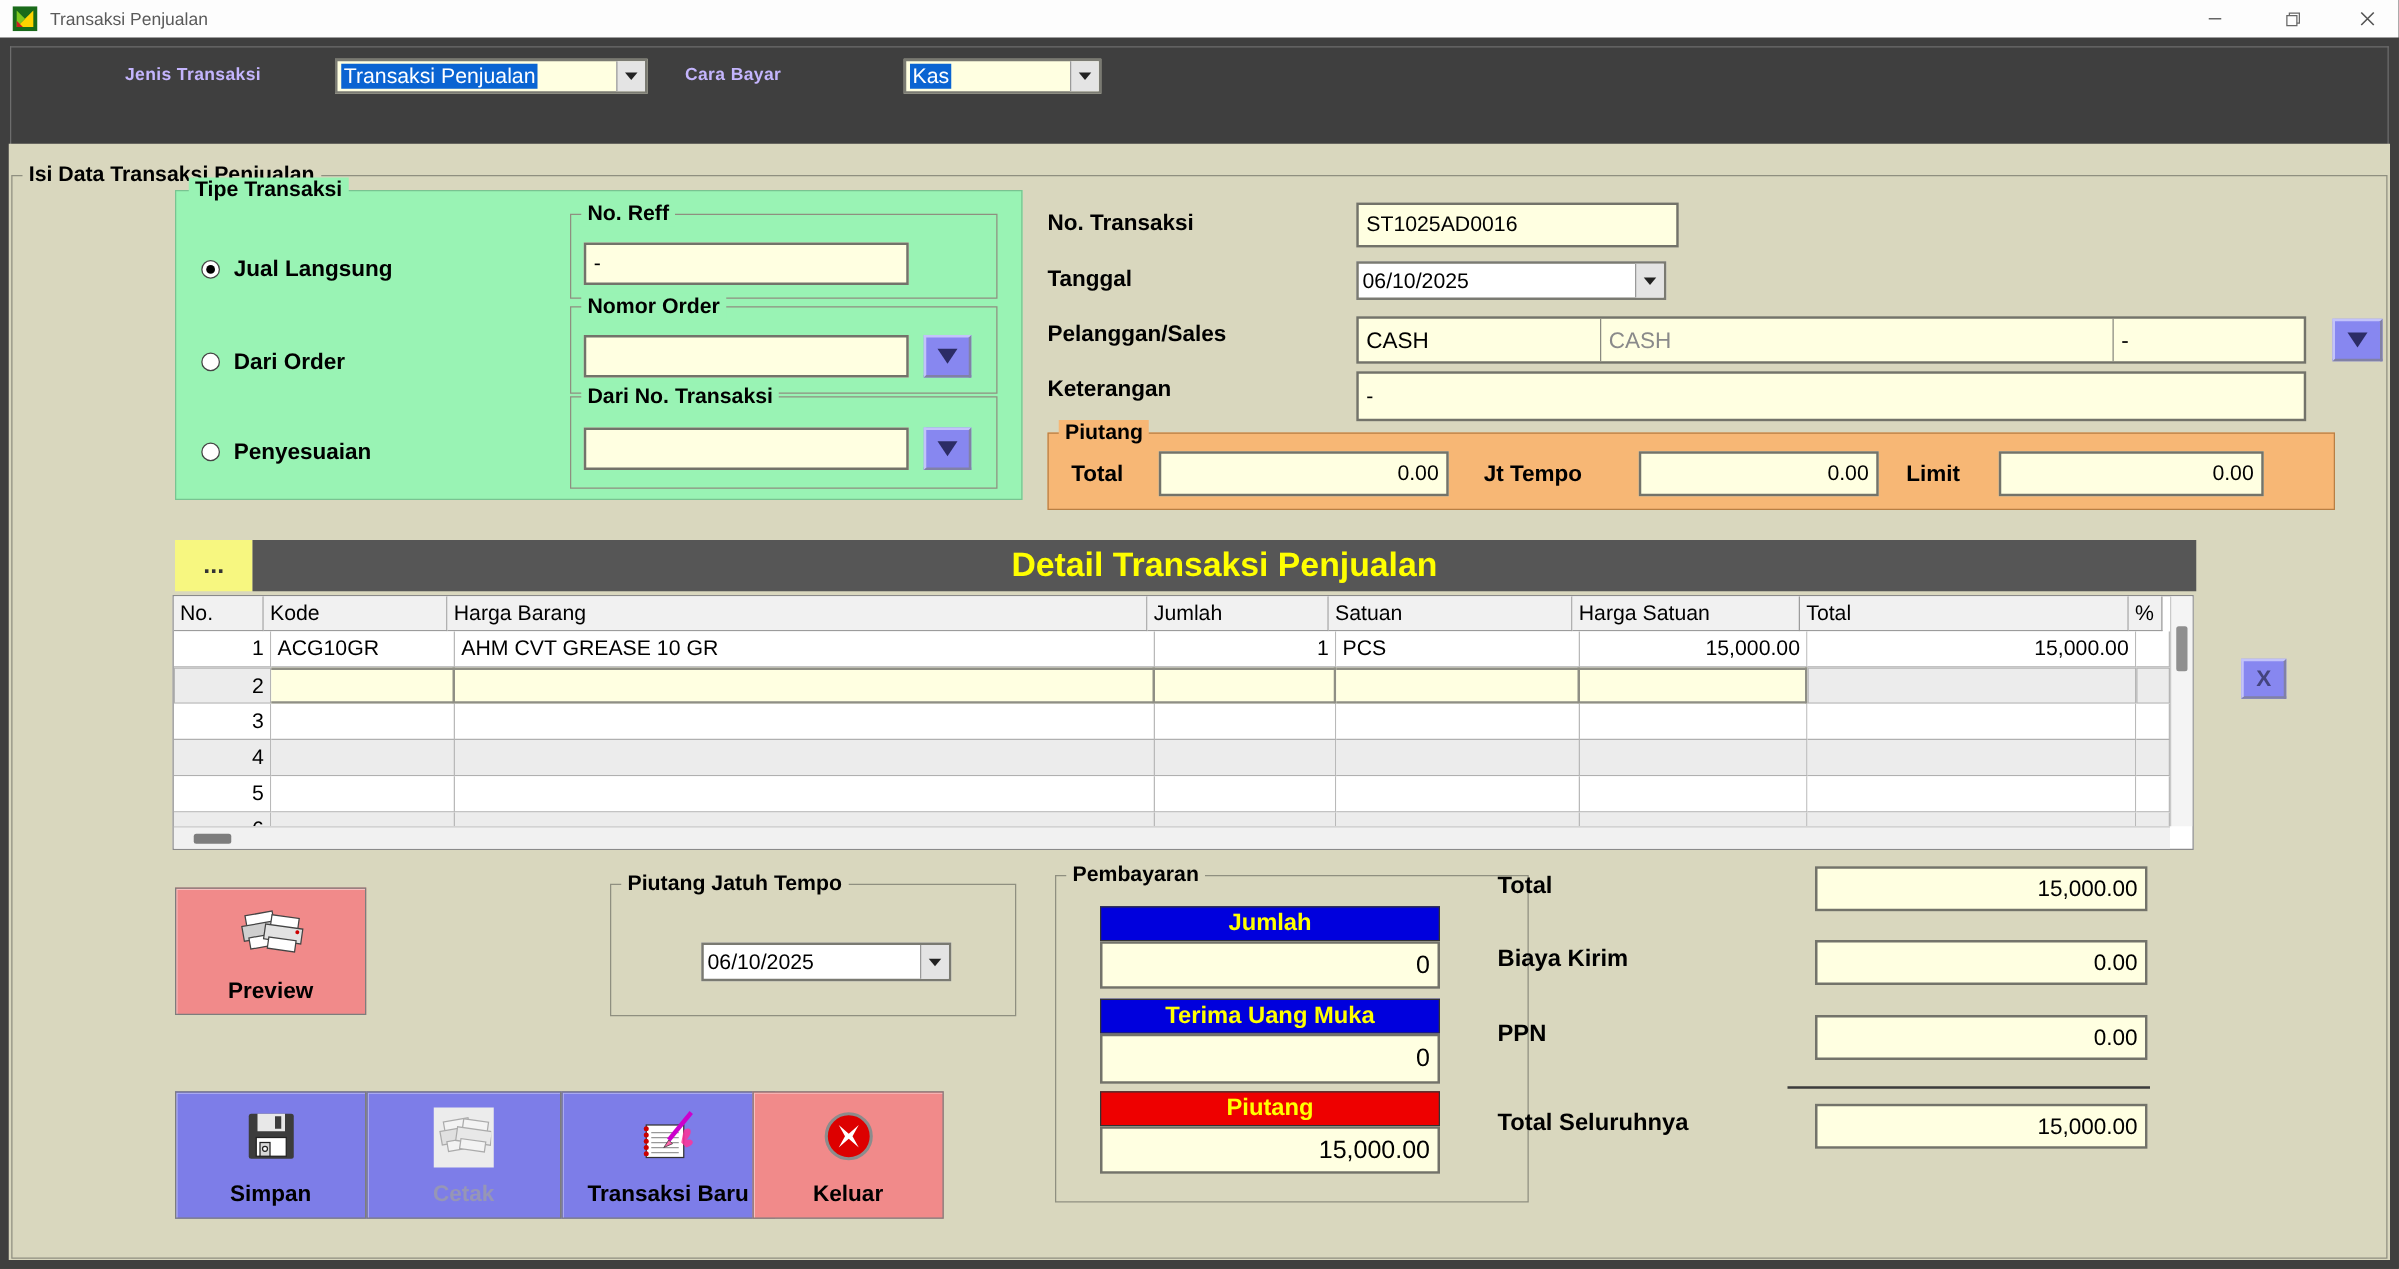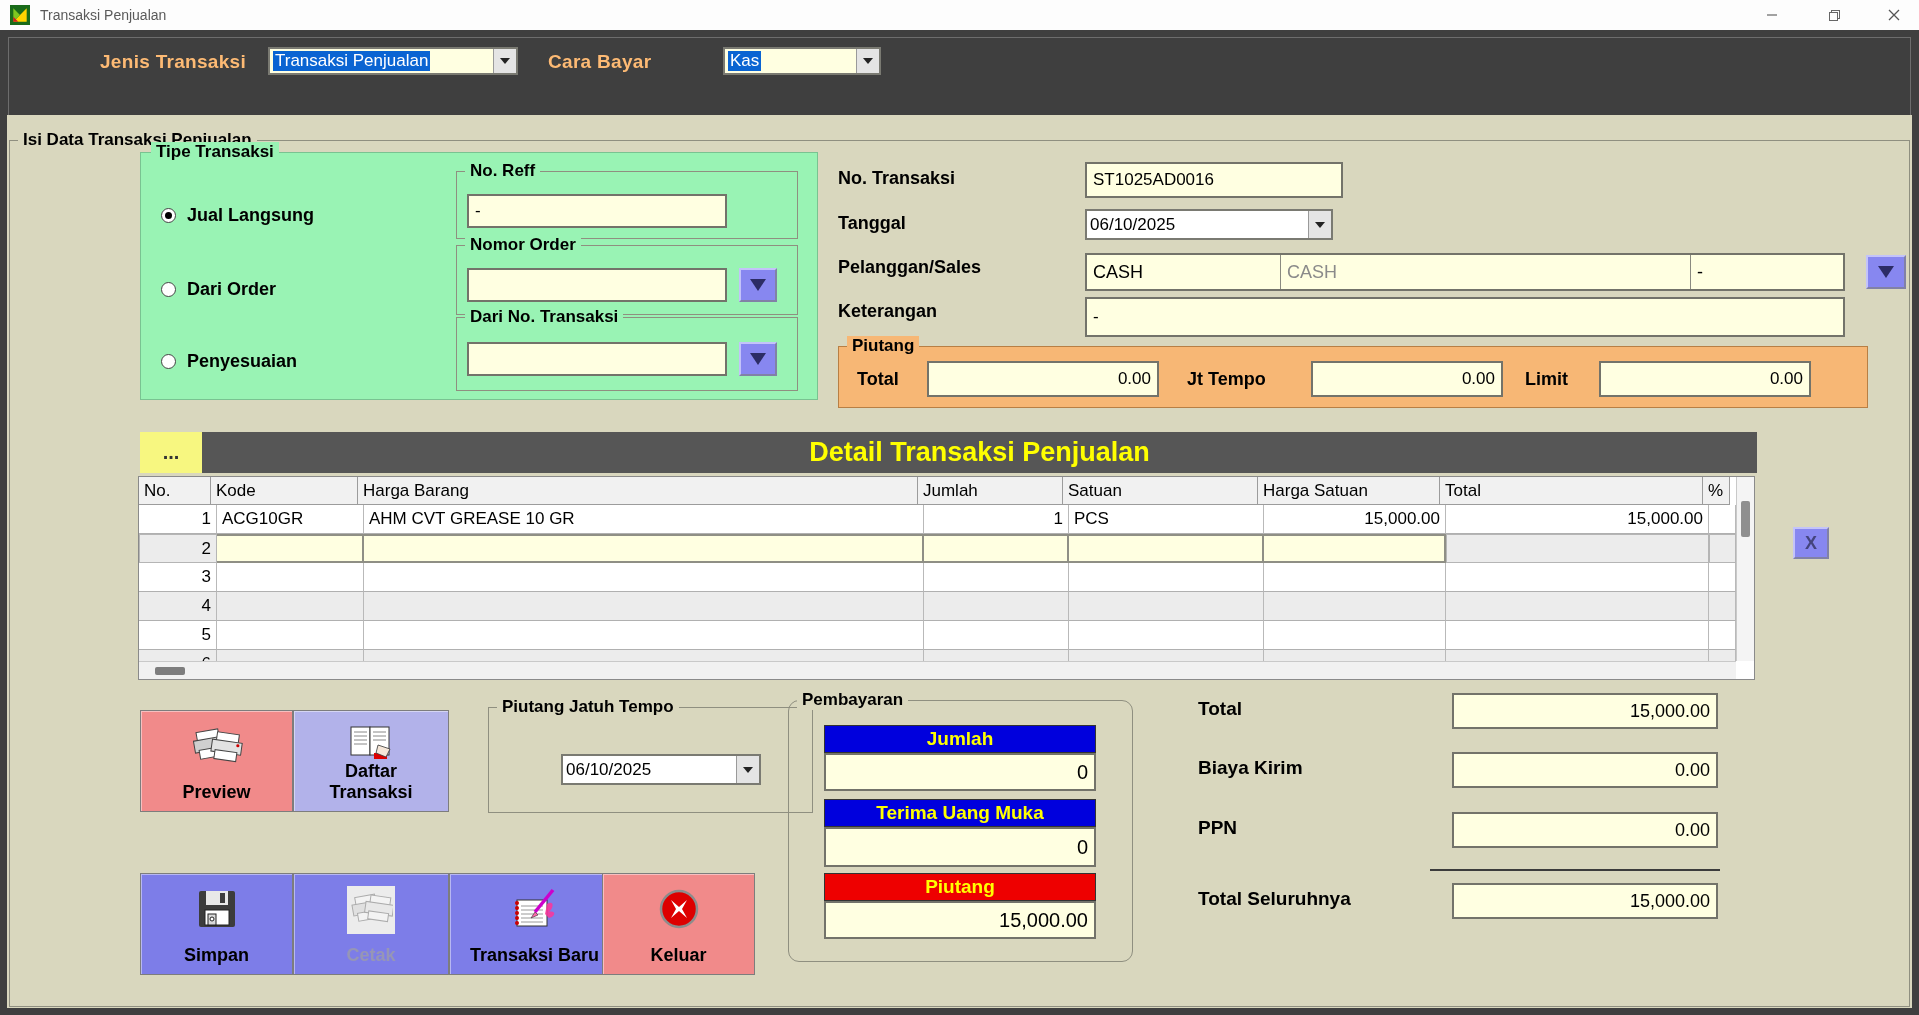--- a/index.html
+++ b/index.html
@@ -9,21 +9,21 @@
 
   
   .titlebar { position:absolute; left:0; top:0; width:1919px; height:30px; background:#fdfdfd; }
   .app-icon { position:absolute; left:10px; top:5px; width:20px; height:20px; }
   .win-title { position:absolute; left:40px; top:7px; font-size:14px; color:#5a5a5a; }
   .win-btn { position:absolute; top:0; width:46px; height:30px; display:flex; align-items:center; justify-content:center; color:#555; font-size:15px; cursor:default; }
   .win-btn.min { left:1749px; } .win-btn.max { left:1811px; } .win-btn.cls { left:1871px; }
 
   
   .band-inset { position:absolute; left:8px; top:37px; width:1903px; height:80px; border:1px solid #6d6d6d; border-bottom:none; }
-  .hdr-label { position:absolute; top:51px; font-size:19px; font-weight:bold; color:#fdba74; letter-spacing:.3px; }
+  .hdr-label { position:absolute; top:51px; font-size:14px; font-weight:bold; color:#c4b5fd; letter-spacing:.3px; }
   .combo { position:absolute; background:var(--field-cream,#ffffe1); border:2px solid #7a7a72; display:flex; }
   .combo .txt { flex:1; display:flex; align-items:center; padding:0 3px; font-size:17px; color:#000; white-space:nowrap; overflow:hidden; }
   .combo .txt .hl { background:var(--selection-blue,#0a64d2); color:#fff; padding:0 2px; }
   .combo-btn { width:23px; background:#e4e4e4; border-left:1px solid #9a9a9a; display:flex; align-items:center; justify-content:center; }
   .arr { width:0; height:0; border-left:5px solid transparent; border-right:5px solid transparent; border-top:6px solid #222; }
 
   
   .main-bg { position:absolute; left:7px; top:115px; width:1905px; height:893px; background:var(--body-bg,#d9d7be); }
   .gb { position:absolute; border:1px solid #8f8f80; }
   .gb > .gb-label { position:absolute; top:-11px; left:8px; padding:0 5px; font-size:17px; font-weight:bold; color:#000; white-space:nowrap; }
@@ -320,40 +320,20 @@
         <g transform="translate(16,2) rotate(8 20 26)">
           <rect x="10" y="8" width="22" height="9" fill="#fff" stroke="#444"></rect>
           <rect x="6" y="16" width="30" height="12" fill="#e2e2e2" stroke="#444"></rect>
           <rect x="10" y="26" width="22" height="9" fill="#fff" stroke="#444"></rect>
           <circle cx="32" cy="19" r="1.6" fill="#c00"></circle>
         </g>
       </svg>
     </span>
     <span class="blabel">Preview</span>
   </div>
-  <div class="big-btn btn-peri" style="left:293px; top:710px; width:156px;">
-    <span class="icon-wrap">
-      <svg width="50" height="44" viewBox="0 0 50 44">
-        <rect x="5" y="4" width="19" height="28" fill="#fff" stroke="#333"></rect>
-        <rect x="24" y="4" width="19" height="28" fill="#fff" stroke="#333"></rect>
-        <g stroke="#888" stroke-width="1">
-          <line x1="8" y1="9" x2="21" y2="9"></line>
-            <line x1="8" y1="13" x2="21" y2="13"></line>
-          <line x1="8" y1="17" x2="21" y2="17"></line>
-            <line x1="8" y1="21" x2="21" y2="21"></line>
-          <line x1="27" y1="9" x2="40" y2="9"></line>
-            <line x1="27" y1="13" x2="40" y2="13"></line>
-          <line x1="27" y1="17" x2="40" y2="17"></line>
-        </g>
-        <rect x="28" y="30" width="13" height="6" fill="#d00"></rect>
-        <path d="M32 22 L44 26 L40 34 L30 30 Z" fill="#f5e6d8" stroke="#333" stroke-width=".8"></path>
-      </svg>
-    </span>
-    <span class="blabel" style="white-space:pre-line; width:110px;">Daftar Transaksi</span>
-  </div>
 
   <div class="gb gb-beige" style="left:488px; top:707px; width:325px; height:106px;">
     <span class="gb-label">Piutang Jatuh Tempo</span>
     <div class="combo" style="left:72px; top:46px; width:200px; height:31px; background:#fff;">
       <span class="txt">06/10/2025</span>
       <span class="combo-btn">
           <span class="arr"></span>
         </span>
     </div>
   </div>
@@ -416,21 +396,21 @@
   <div class="big-btn btn-salmon" style="left:602px; top:873px; width:153px;">
     <span class="icon-wrap">
       <svg width="46" height="46" viewBox="0 0 46 46">
         <circle cx="23" cy="23" r="18" fill="#dd0000" stroke="#8c8c8c" stroke-width="2.5"></circle>
         <path d="M15 14 L23 21 L31 14 L26 23 L31 32 L23 25 L15 32 L20 23 Z" fill="#fff"></path>
       </svg>
     </span>
     <span class="blabel">Keluar</span>
   </div>
 
-  <div class="gb gb-beige" style="left:788px; top:700px; width:345px; height:262px;border-radius:11px;">
+  <div class="gb gb-beige" style="left:844px; top:700px; width:379px; height:262px;">
     <span class="gb-label">Pembayaran</span>
     <div class="pay-head blue" style="top:24px;">Jumlah</div>
     <div class="field right pay-val" style="top:52px;">0</div>
     <div class="pay-head blue" style="top:98px;">Terima Uang Muka</div>
     <div class="field right pay-val" style="top:126px; height:40px;">0</div>
     <div class="pay-head red" style="top:172px;">Piutang</div>
     <div class="field right pay-val" style="top:200px;">15,000.00</div>
   </div>
 
   <span class="lbl totals-lbl" style="left:1198px; top:698px;">Total</span>

